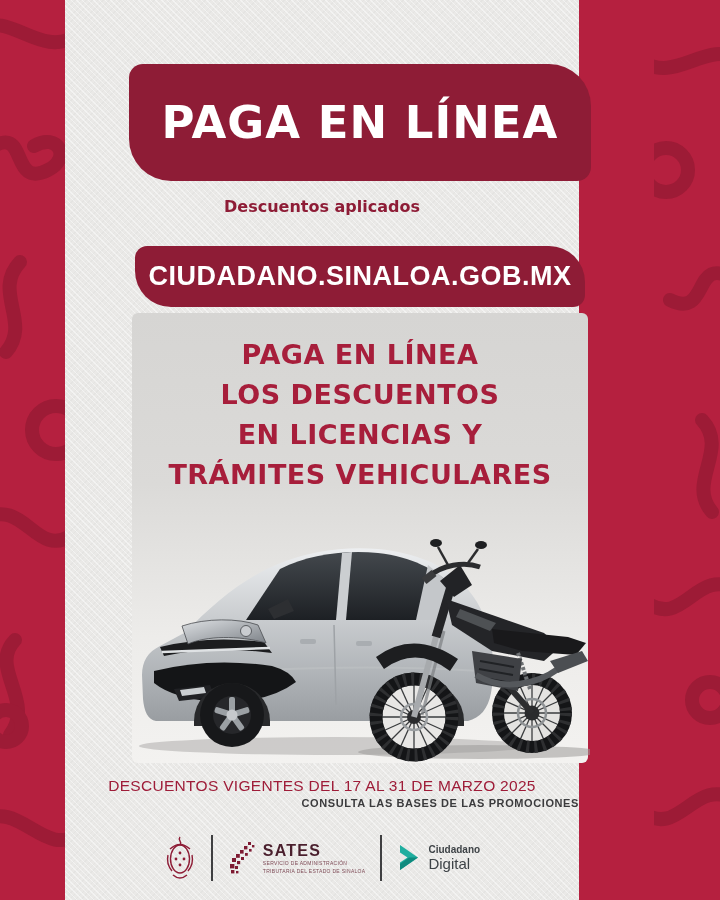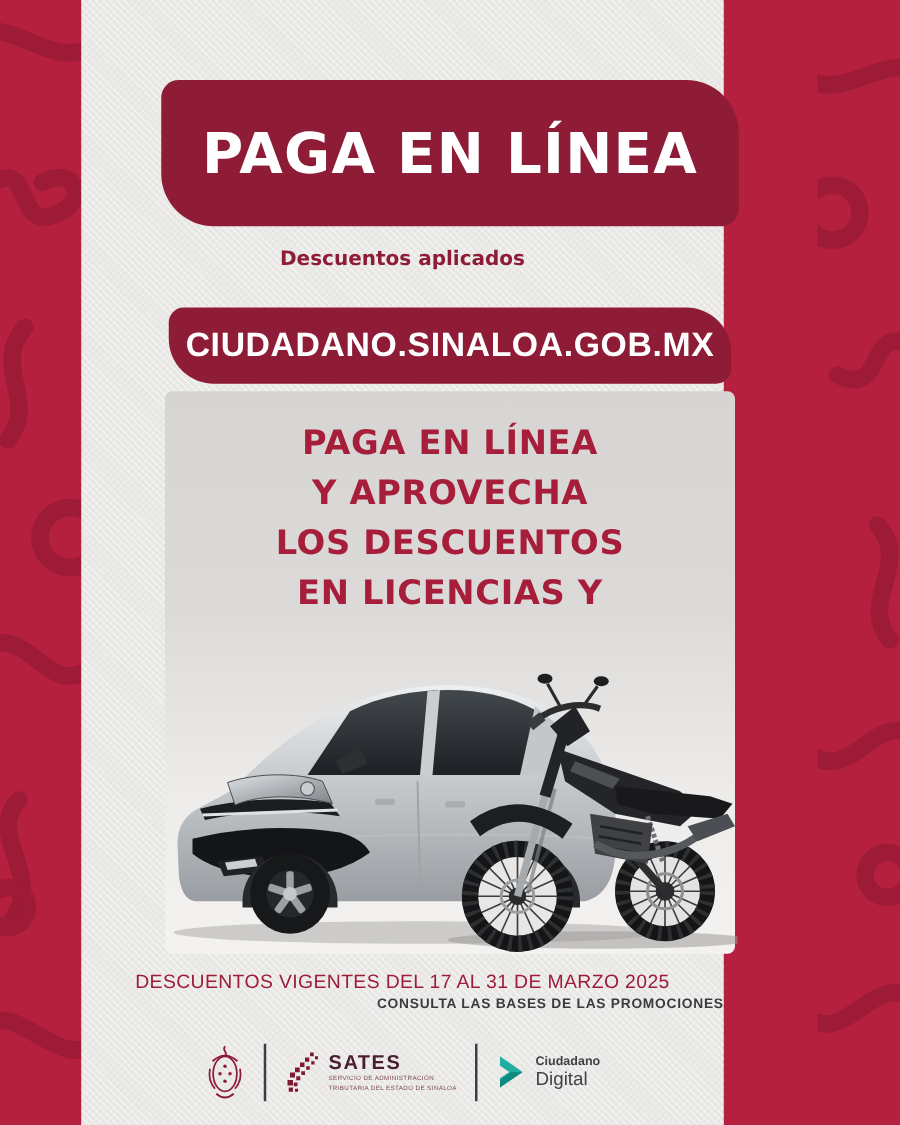--- a/index.html
+++ b/index.html
@@ -137,23 +137,23 @@
 
     <div class="subtitle">Descuentos aplicados</div>
 
     <div class="url-bar">
       <span class="url-text">CIUDADANO.SINALOA.GOB.MX</span>
     </div>
 
     <div class="panel">
       <div class="message">
         <span>PAGA EN LÍNEA</span>
-        <span>Y APROVECHA</span>
         <span>LOS DESCUENTOS</span>
         <span>EN LICENCIAS Y</span>
+        <span>TRÁMITES VEHICULARES</span>
       </div>
 
       <div class="vehicles">
         <svg viewBox="0 0 460 240" width="460" height="240">
           <defs>
             <linearGradient id="carBody" x1="0" y1="0" x2="0" y2="1">
               <stop offset="0" stop-color="#EDEFF1"></stop>
               <stop offset="0.42" stop-color="#C8CBCE"></stop>
               <stop offset="0.75" stop-color="#AEB2B6"></stop>
               <stop offset="1" stop-color="#999DA1"></stop>

